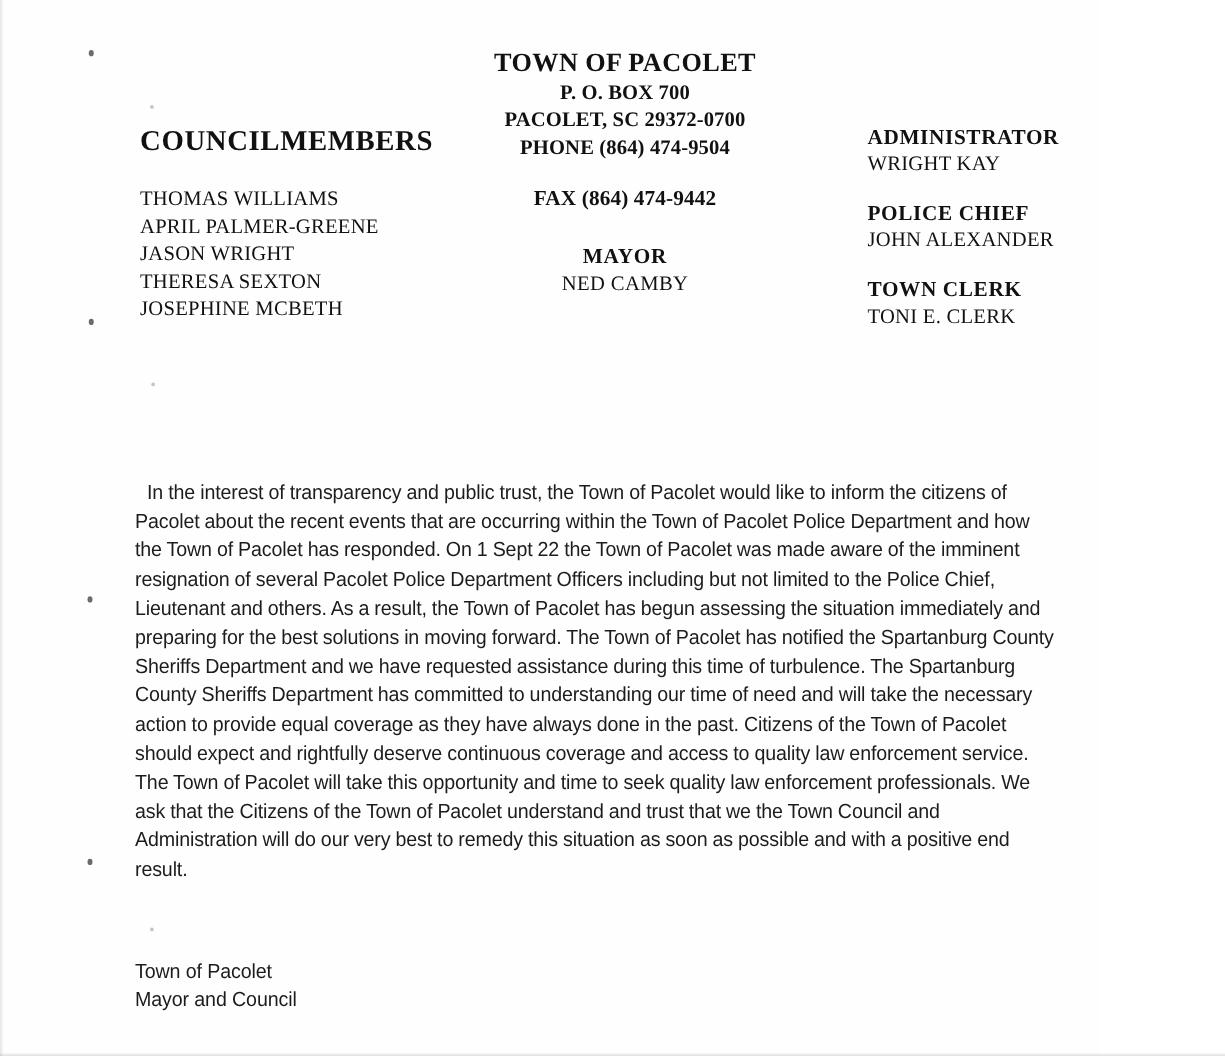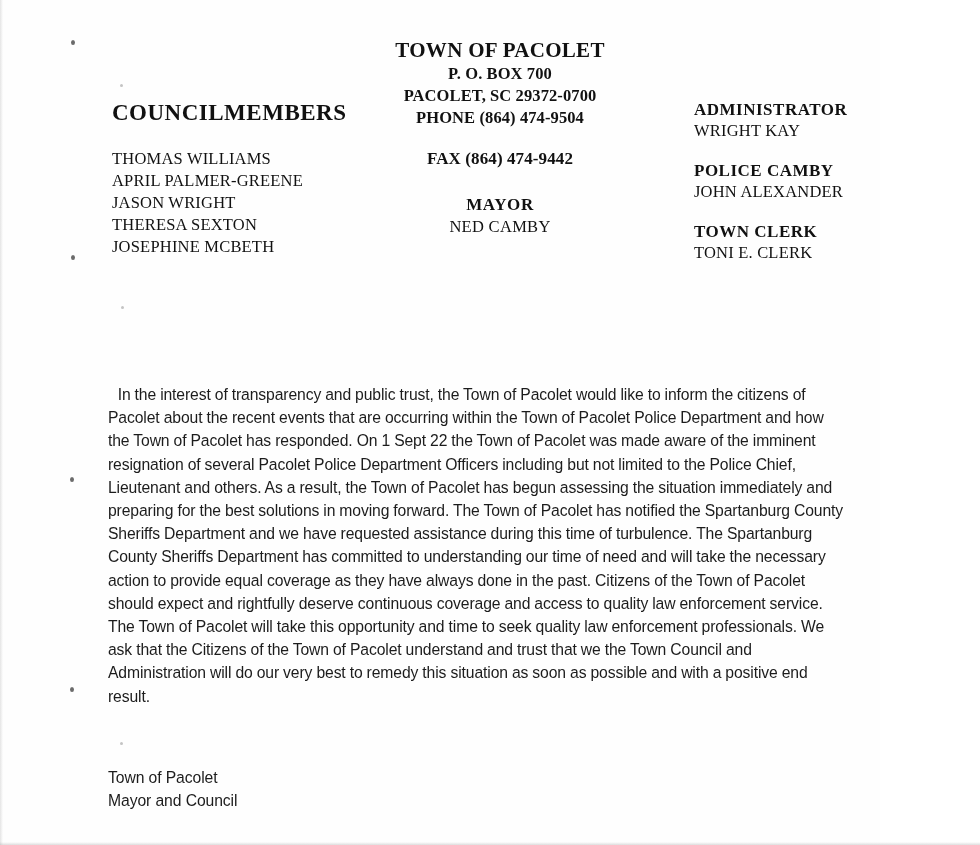--- a/index.html
+++ b/index.html
@@ -241,21 +241,21 @@
         <li>JOSEPHINE MCBETH</li>
       </ul>
     </div>
 
     <div class="lh-right">
       <div class="office-group">
         <div class="office-title">ADMINISTRATOR</div>
         <div class="office-holder">WRIGHT KAY</div>
       </div>
       <div class="office-group">
-        <div class="office-title">POLICE CAMBY</div>
+        <div class="office-title">POLICE CHIEF</div>
         <div class="office-holder">JOHN ALEXANDER</div>
       </div>
       <div class="office-group">
         <div class="office-title">TOWN CLERK</div>
         <div class="office-holder">TONI E. CLERK</div>
       </div>
     </div>
 
   </div>
 

